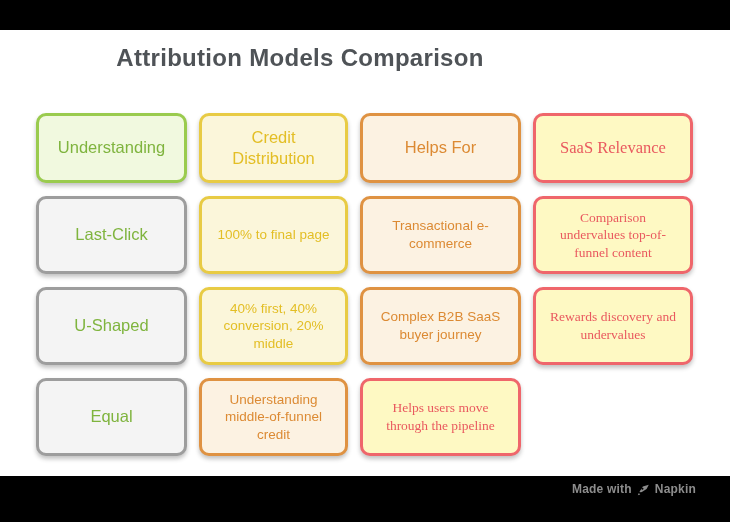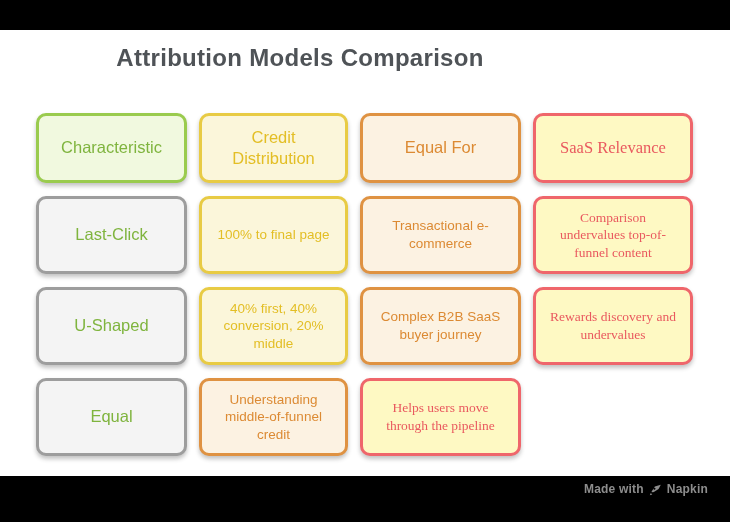--- a/index.html
+++ b/index.html
@@ -3,21 +3,21 @@
 <meta charset="utf-8">
 <style>
   html,body{margin:0;padding:0;}
   body{
     width:730px;height:522px;position:relative;overflow:hidden;
     background:#ffffff;
     font-family:"Liberation Sans","DejaVu Sans",sans-serif;
   }
   .bar{position:absolute;left:0;width:730px;background:#000;}
   .bar-top{top:0;height:30px;}
-  .bar-bottom{bottom:0;height:46px;display:flex;justify-content:flex-end;align-items:flex-start;padding:6px 22px 0 0;box-sizing:border-box;}
+  .bar-bottom{bottom:0;height:46px;display:flex;justify-content:flex-end;align-items:flex-start;padding:6px 34px 0 0;box-sizing:border-box;}
 
   .title{
     position:absolute;top:44px;left:0;width:600px;
     text-align:center;font-size:24px;font-weight:bold;color:#4f5357;
     letter-spacing:0.3px;
   }
 
   .grid{
     position:absolute;left:36px;top:113px;
     display:grid;
@@ -49,23 +49,23 @@
 </style>
 </head>
 <body>
 
 <div class="bar bar-top"></div>
 
 <div class="title">Attribution Models Comparison</div>
 
 <div class="grid">
 
-  <div class="cell t-lg green-h">Characteristic</div>
+  <div class="cell t-lg green-h">Understanding</div>
   <div class="cell t-lg yellow">Credit Distribution</div>
-  <div class="cell t-lg orange">Equal For</div>
+  <div class="cell t-lg orange">Helps For</div>
   <div class="cell t-lg red">SaaS Relevance</div>
 
   <div class="cell t-lg gray">Last-Click</div>
   <div class="cell t-sm yellow">100% to final page</div>
   <div class="cell t-sm orange">Transactional e-commerce</div>
   <div class="cell t-sm red">Comparison undervalues top-of-funnel content</div>
 
   <div class="cell t-lg gray">U-Shaped</div>
   <div class="cell t-sm yellow">40% first, 40% conversion, 20% middle</div>
   <div class="cell t-sm orange">Complex B2B SaaS buyer journey</div>

